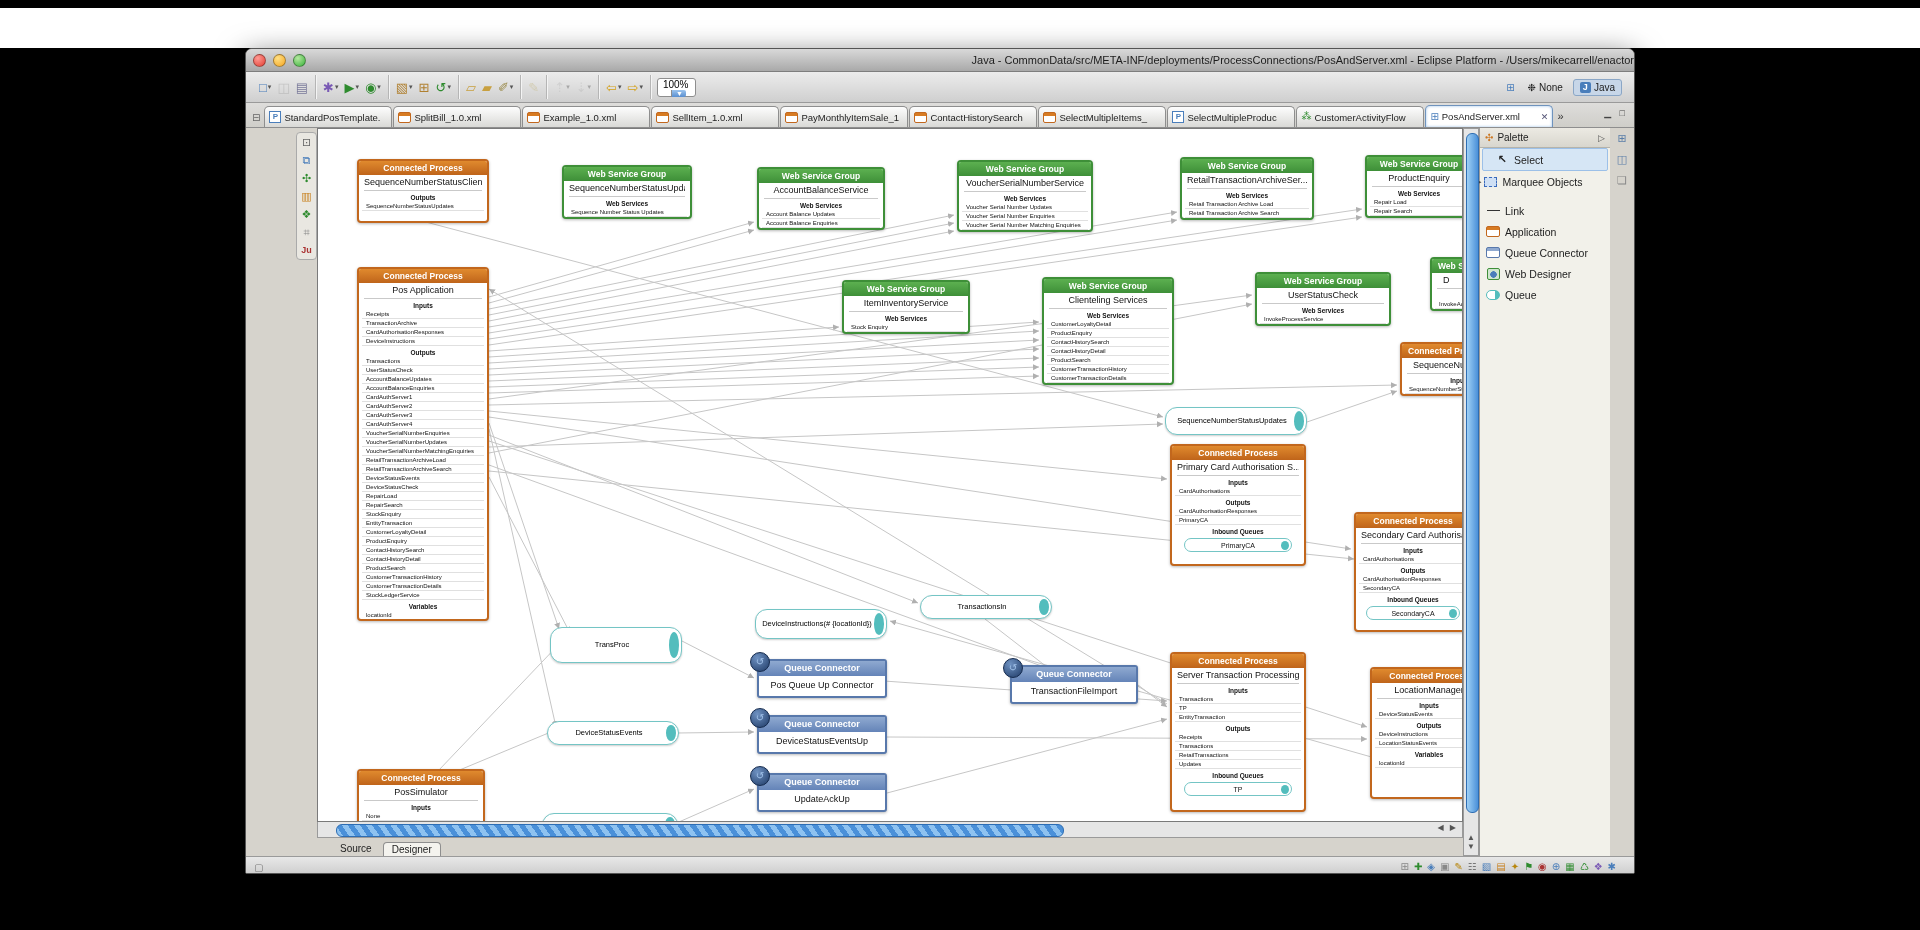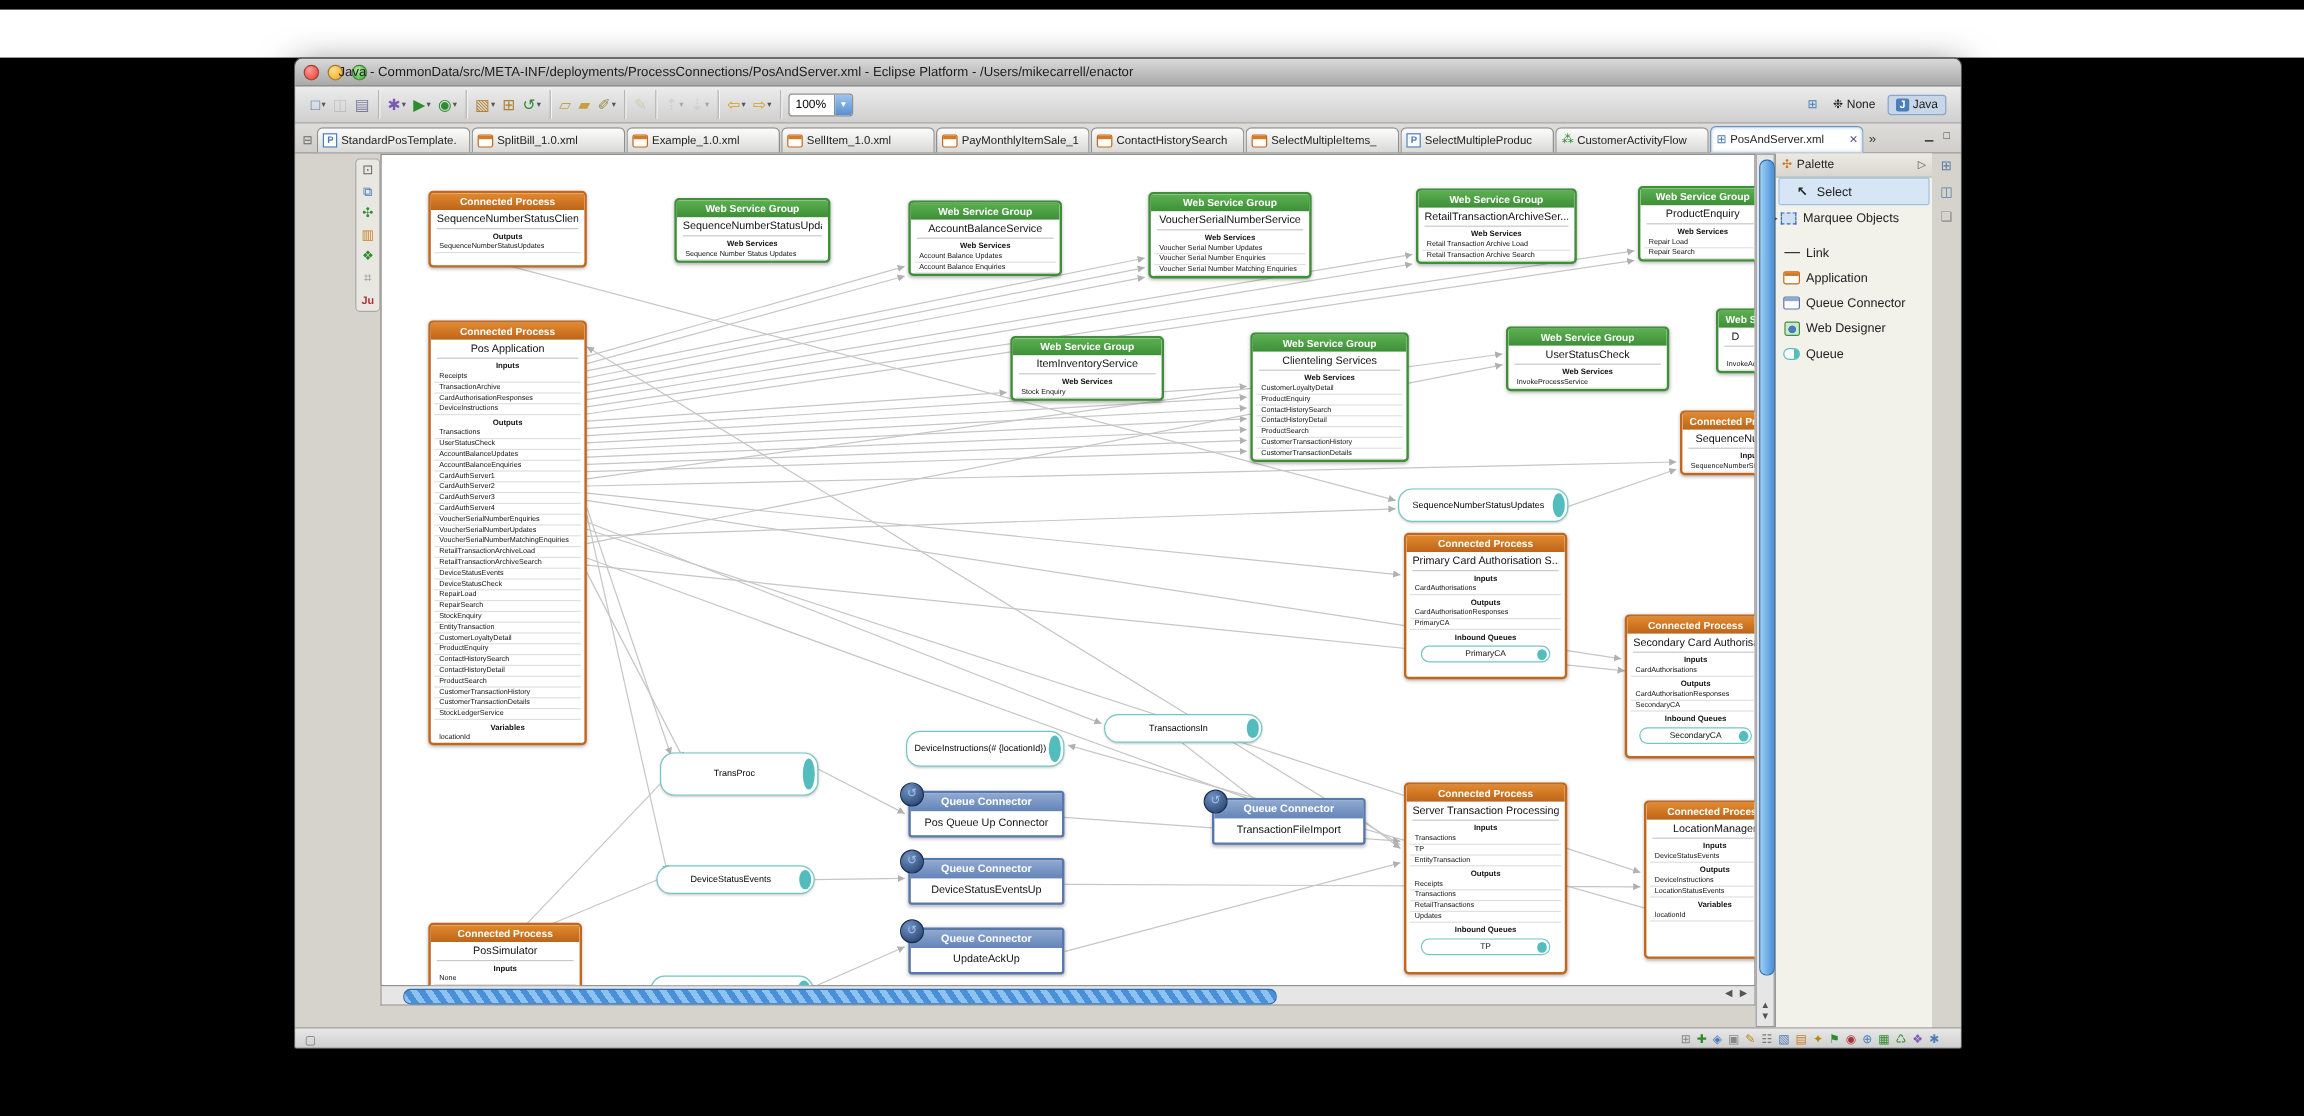--- a/index.html
+++ b/index.html
@@ -7,31 +7,31 @@
   #band{position:absolute;left:0;top:8px;width:1920px;height:40px;background:#fff;}
   
   #win{position:absolute;left:245px;top:48px;width:1388px;height:824px;background:#d6d3cc;
     border:1px solid #555;border-radius:7px 7px 2px 2px;box-shadow:0 8px 30px rgba(0,0,0,.6);overflow:hidden;}
   #titlebar{height:22px;background:linear-gradient(#d9d9d9,#a9a9a9);border-bottom:1px solid #7e7e7e;
     display:flex;align-items:center;position:relative;}
   .light{width:11px;height:11px;border-radius:50%;margin-left:7px;border:1px solid rgba(0,0,0,.35);}
   .l-close{background:radial-gradient(circle at 35% 30%,#ff9a94,#e33e32);}
   .l-min{background:radial-gradient(circle at 35% 30%,#ffe084,#f5a623);}
   .l-zoom{background:radial-gradient(circle at 35% 30%,#b5e8a0,#39b23a);}
-  #title{position:absolute;left:0;right:0;text-align:left;font-size:11px;color:#1c1c1c;margin-left:36px;}
+  #title{position:absolute;left:0;right:0;text-align:right;font-size:11px;color:#1c1c1c;margin-left:36px;}
   #toolbar{height:30px;background:linear-gradient(#ececec,#cfcfcf);border-bottom:1px solid #9a9a9a;
     display:flex;align-items:center;padding:0 6px;}
   .tgroup{display:flex;align-items:center;border-right:1px solid #b5b5b5;box-shadow:1px 0 0 #f4f4f4;
     padding:0 4px;height:24px;}
   .tbtn{display:flex;align-items:center;padding:2px 3px;border-radius:3px;cursor:default;}
   .tbtn .glyph{font-size:13px;line-height:13px;}
   .tbtn .dd{font-size:7px;color:#555;margin-left:1px;}
   .tbtn.dis{opacity:.4;}
   #zoomcombo{display:flex;align-items:center;margin-left:6px;background:#fff;border:1px solid #8e8e8e;
-    border-radius:3px;height:17px;font-size:10px;padding-left:5px;}
+    border-radius:3px;height:17px;font-size:10px;padding-left:5px;flex-direction:column;}
   #zoomcombo .zval{min-width:32px;}
   #zoomcombo .zbtn{width:14px;height:17px;background:linear-gradient(#9cc4ee,#5a8fd0);color:#fff;
     font-size:7px;display:flex;align-items:center;justify-content:center;border-left:1px solid #8e8e8e;border-radius:0 2px 2px 0;}
   #persp{margin-left:auto;display:flex;align-items:center;gap:4px;padding-right:6px;font-size:10px;color:#222;}
   .pchip{display:flex;align-items:center;gap:3px;padding:2px 6px;border-radius:3px;}
   .pchip.active{background:#c7d6e8;border:1px solid #8aa6c6;}
   .pchip .pg{font-size:10px;}
   .pj{display:inline-block;width:11px;height:11px;background:#4a7ebb;color:#fff;font-size:9px;font-weight:bold;
     text-align:center;line-height:11px;border-radius:2px;}
   
@@ -566,20 +566,24 @@
             <div class="hdr">Connected Process</div>
             <div class="ntitle">PosSimulator</div>
             <div class="seclabel">Inputs</div>
             <div class="secitem">None</div>
           </div>
         </div>
       <div id="hscroll">
         <div id="hthumb"></div>
         <span class="harrows">◀ ▶</span>
       </div>
+      <div id="pagetabs">
+          <div class="ptab">Source</div>
+          <div class="ptab active">Designer</div>
+        </div>
     </div>
 
     <div id="vscroll">
       <div id="vthumb"></div>
       <div class="varrows">▲<br>▼</div>
     </div>
 
     <div id="palette">
       <div id="pheader">
         <span class="phicon">✣</span>

